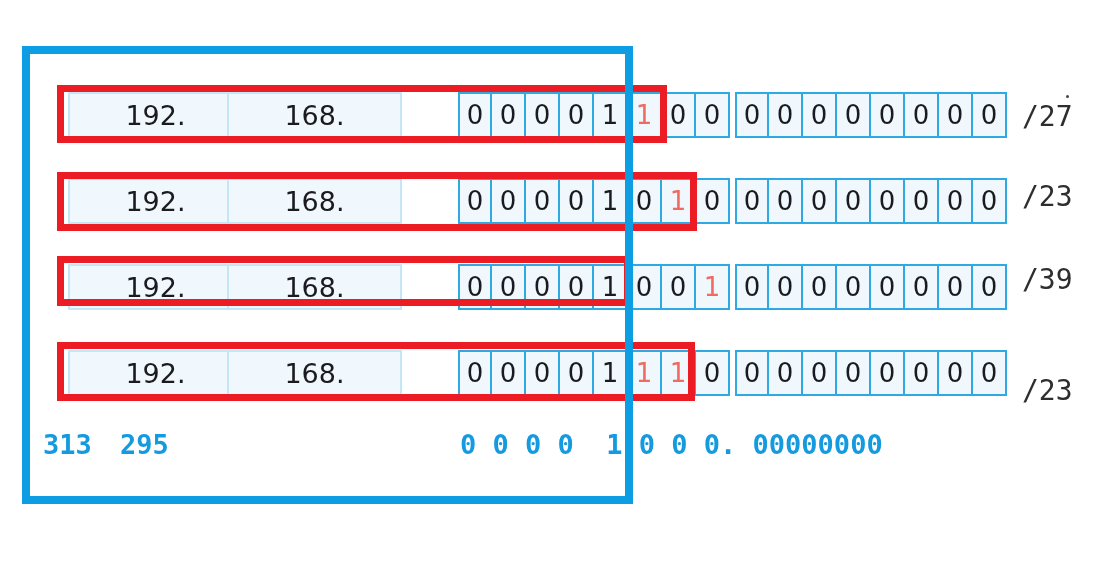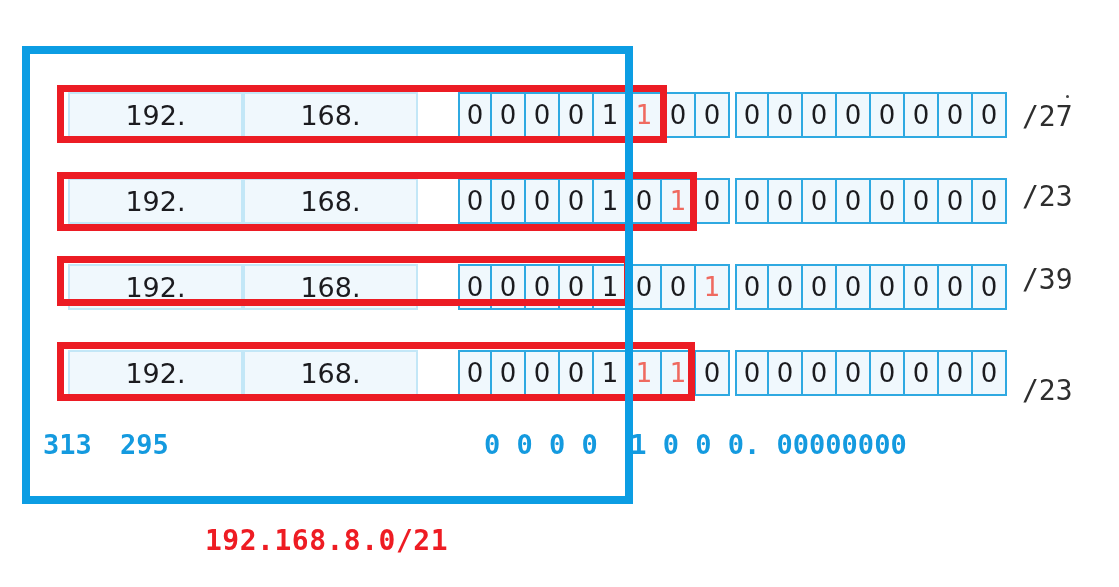--- a/index.html
+++ b/index.html
@@ -16,21 +16,21 @@
   
   .row{position:absolute;left:0;height:46px;width:1119px;z-index:1;}
   .r0{top:92px}.r1{top:178px}.r2{top:264px}.r3{top:350px}
   .octet-cell{
     position:absolute;top:0;height:46px;box-sizing:border-box;
     background:var(--cell_fill);border:2px solid var(--octet_cell_border);
     display:flex;align-items:center;justify-content:center;
     font-size:27px;color:var(--digit_dark);
   }
   .o1{left:68px;width:175px}
-  .o2{left:243px;width:175px}
+  .o2{left:227px;width:175px}
   .bit-block{position:absolute;top:0;height:46px;display:flex;}
   .b3{left:458px}
   .b4{left:735px}
   .bit-cell{
     width:34px;height:46px;box-sizing:border-box;flex:0 0 34px;
     background:var(--cell_fill);border:2px solid var(--bit_cell_border);
     display:flex;align-items:center;justify-content:center;
     font-size:26px;color:var(--digit_dark);
   }
   .bit-cell + .bit-cell{border-left:0;}
@@ -51,21 +51,21 @@
   }
   .c0{top:100px}.c1{top:180px}.c2{top:263px}.c3{top:374px}
   .dot-artifact{position:absolute;left:1066px;top:95px;width:3px;height:3px;
     background:#444;border-radius:50%;z-index:1;}
   
   .blue-num,.blue-bin{
     position:absolute;top:429px;z-index:1;
     font-family:"DejaVu Sans Mono",monospace;font-weight:700;font-size:27px;
     color:var(--binary_blue_text);white-space:pre;
   }
-  .bn1{left:43px}.bn2{left:120px}.bn3{left:484px}
+  .bn1{left:43px}.bn2{left:120px}.bn3{left:460px}
   
   .summary{
     position:absolute;left:205px;top:524px;z-index:1;
     font-family:"DejaVu Sans Mono",monospace;font-weight:700;font-size:28px;
     color:var(--summary_red_text);letter-spacing:0.5px;
   }
 </style>
 </head>
 <body>
 
@@ -195,15 +195,14 @@
   <div class="red-box rb3"></div>
   <div class="cidr c3">/23</div>
 
   <div class="outline"></div>
   <div class="dot-artifact"></div>
 
   <span class="blue-num bn1">313</span>
   <span class="blue-num bn2">295</span>
   <span class="blue-bin bn3">0 0 0 0  1 0 0 0. 00000000</span>
 
-  <div class="summary">192.168.8.0/21</div>
 
 </div>
 
 </body></html>

